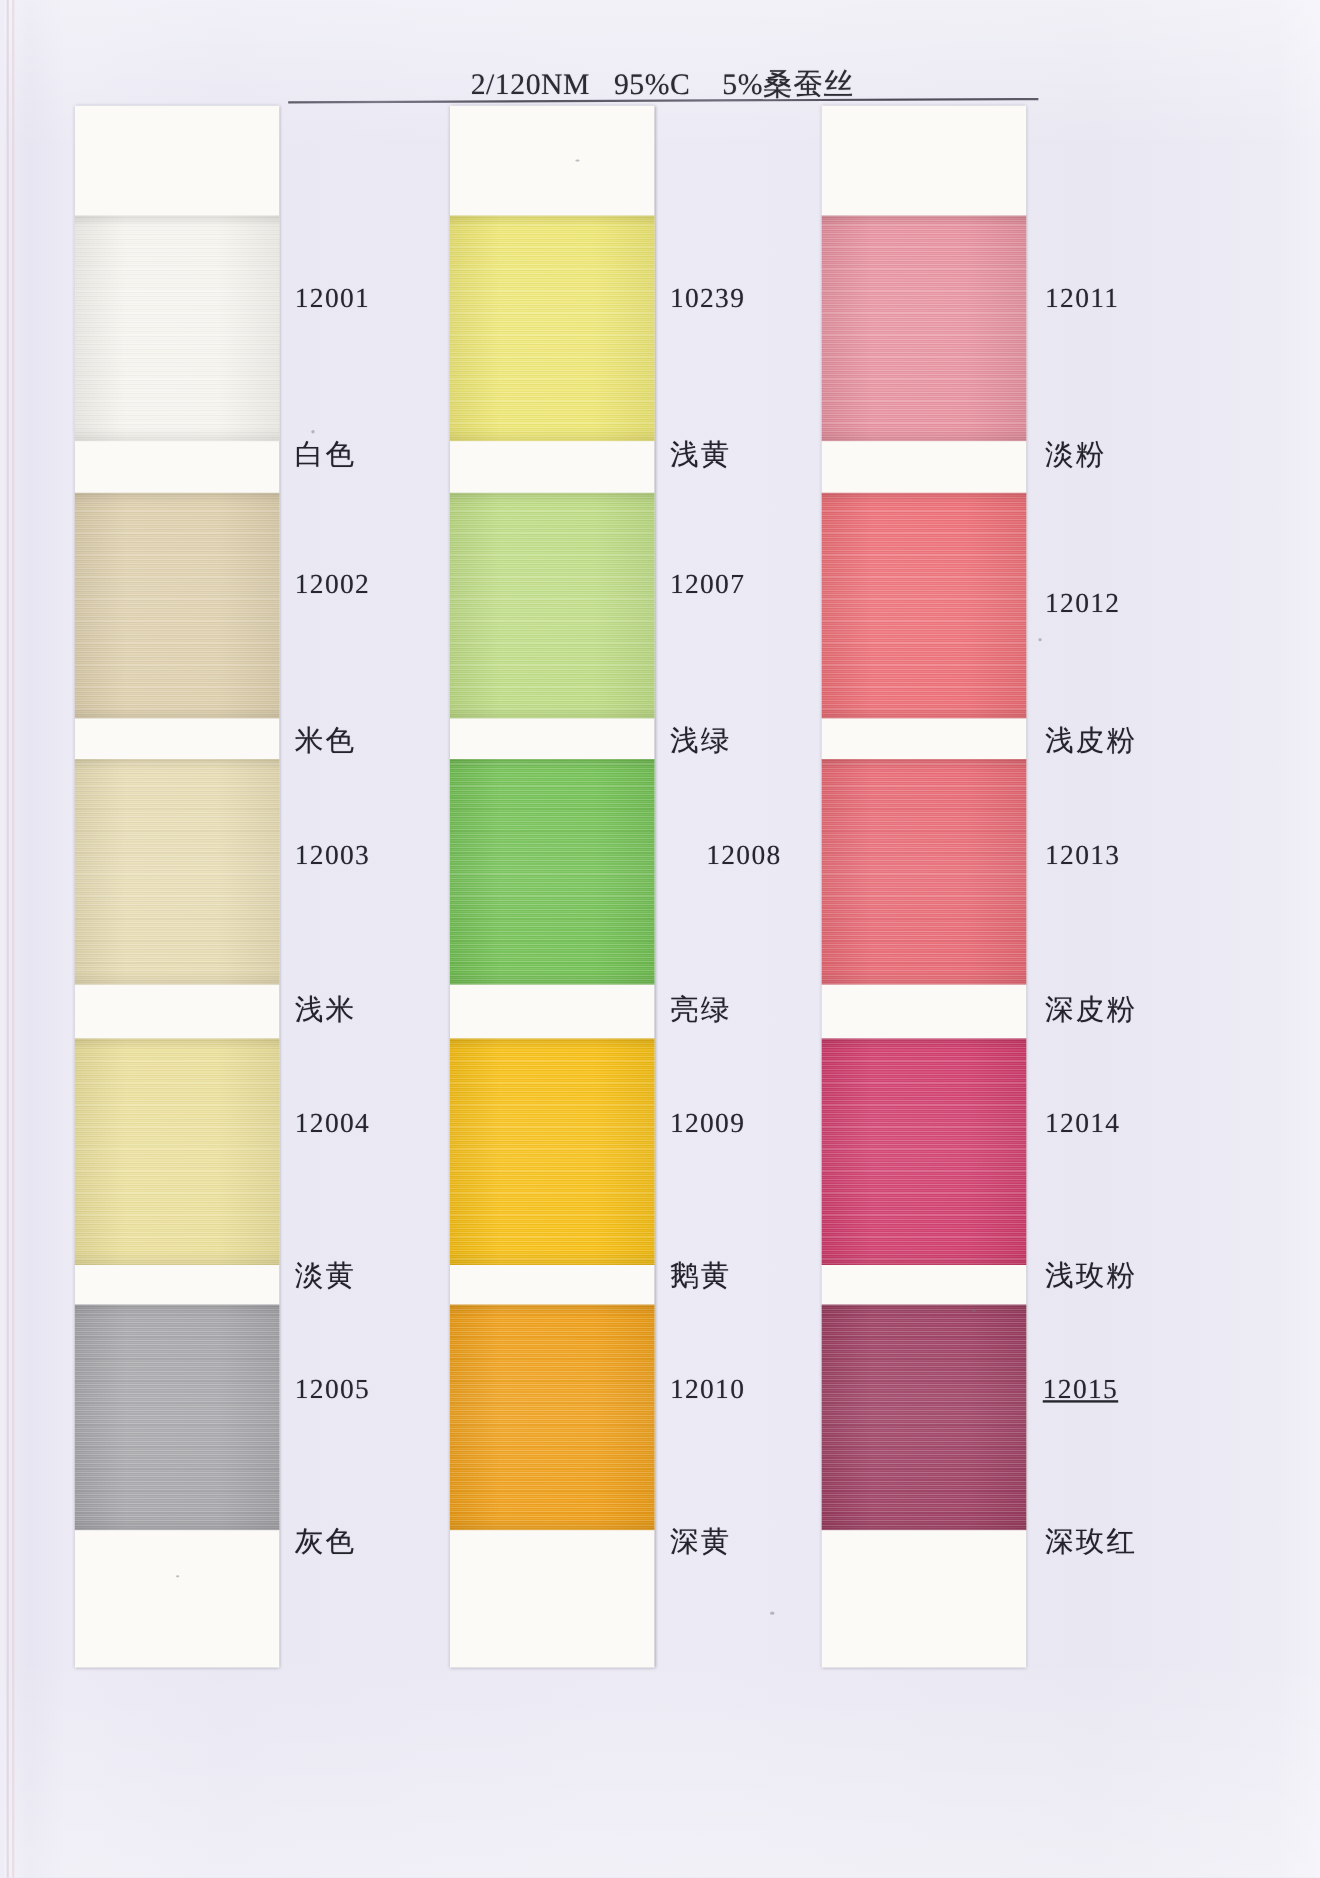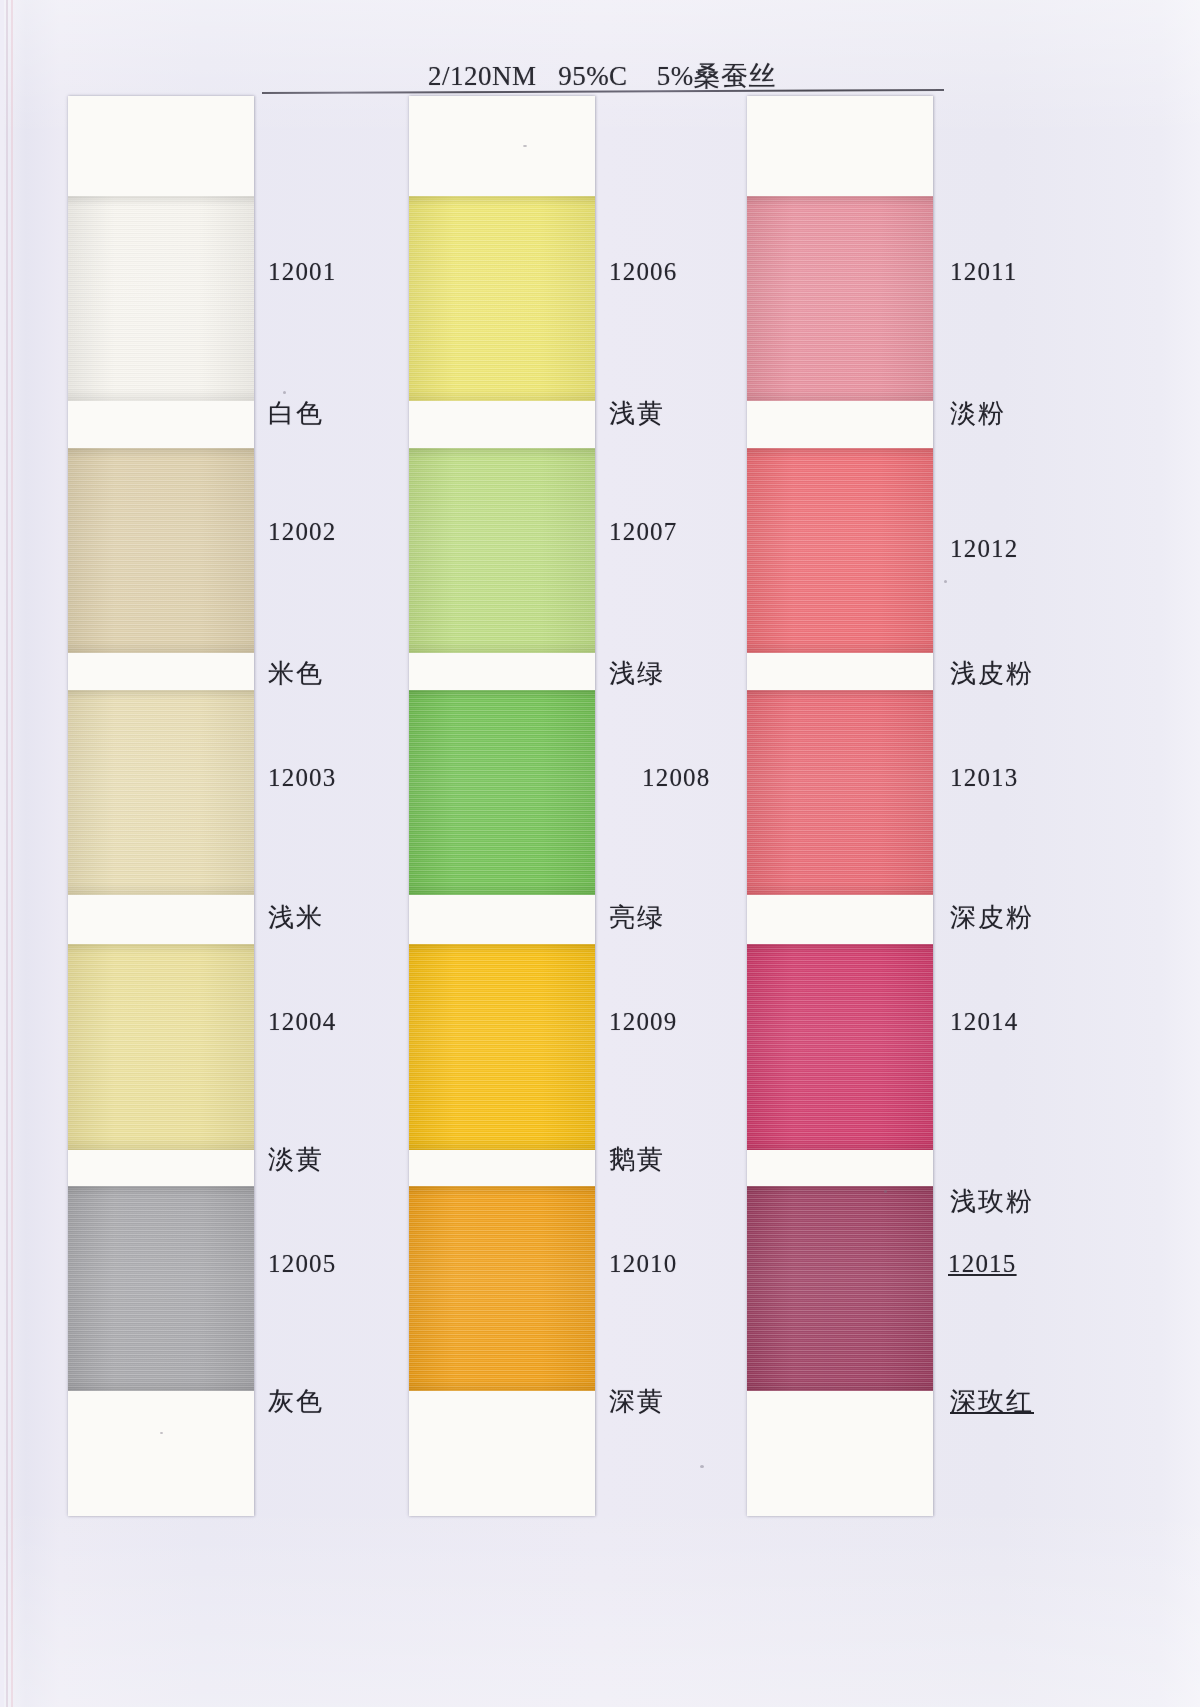--- a/index.html
+++ b/index.html
@@ -120,21 +120,21 @@
     <div class="swatch" style="left: 68px; top: 690px; height: 205px; position: absolute; background: rgb(232, 221, 180);"></div>
     <div class="code" style="left: 268px; top: 764px;">12003</div>
     <div class="cname" style="left: 268px; top: 856px;">浅米</div>
     <div class="swatch" style="left: 68px; top: 944px; height: 206px; position: absolute; background: rgb(235, 224, 154);"></div>
     <div class="code" style="left: 268px; top: 1008px;">12004</div>
     <div class="cname" style="left: 268px; top: 1098px;">淡黄</div>
     <div class="swatch" style="left: 68px; top: 1186px; height: 205px; position: absolute; background: rgb(168, 168, 172);"></div>
     <div class="code" style="left: 268px; top: 1250px;">12005</div>
     <div class="cname" style="left: 268px; top: 1340px;">灰色</div>
     <div class="swatch" style="left: 409px; top: 196px; height: 205px; position: absolute; background: rgb(238, 231, 115);"></div>
-    <div class="code" style="left: 609px; top: 258px;">12006</div>
+    <div class="code" style="left: 609px; top: 258px;">10239</div>
     <div class="cname" style="left: 609px; top: 352px;">浅黄</div>
     <div class="swatch" style="left: 409px; top: 448px; height: 205px; position: absolute; background: rgb(190, 221, 132);"></div>
     <div class="code" style="left: 609px; top: 518px;">12007</div>
     <div class="cname" style="left: 609px; top: 612px;">浅绿</div>
     <div class="swatch" style="left: 409px; top: 690px; height: 205px; position: absolute; background: rgb(115, 194, 84);"></div>
     <div class="code" style="left: 609px; top: 764px; margin-left: 33px;">12008</div>
     <div class="cname" style="left: 609px; top: 856px;">亮绿</div>
     <div class="swatch" style="left: 409px; top: 944px; height: 206px; position: absolute; background: rgb(248, 192, 19);"></div>
     <div class="code" style="left: 609px; top: 1008px;">12009</div>
     <div class="cname" style="left: 609px; top: 1098px;">鹅黄</div>
@@ -145,23 +145,23 @@
     <div class="code" style="left: 950px; top: 258px;">12011</div>
     <div class="cname" style="left: 950px; top: 352px;">淡粉</div>
     <div class="swatch" style="left: 747px; top: 448px; height: 205px; position: absolute; background: rgb(238, 109, 117);"></div>
     <div class="code" style="left: 950px; top: 518px; margin-top: 17px;">12012</div>
     <div class="cname" style="left: 950px; top: 612px;">浅皮粉</div>
     <div class="swatch" style="left: 747px; top: 690px; height: 205px; position: absolute; background: rgb(233, 105, 116);"></div>
     <div class="code" style="left: 950px; top: 764px;">12013</div>
     <div class="cname" style="left: 950px; top: 856px;">深皮粉</div>
     <div class="swatch" style="left: 747px; top: 944px; height: 206px; position: absolute; background: rgb(209, 59, 108);"></div>
     <div class="code" style="left: 950px; top: 1008px;">12014</div>
-    <div class="cname" style="left: 950px; top: 1140px; text-align: right;">浅玫粉</div>
+    <div class="cname" style="left: 950px; top: 1098px; text-align: right;">浅玫粉</div>
     <div class="swatch" style="left: 747px; top: 1186px; height: 205px; position: absolute; background: rgb(158, 63, 98);"></div>
     <div class="code" style="left: 948px; top: 1250px; text-decoration: underline;">12015</div>
-    <div class="cname" style="left: 950px; top: 1340px; text-decoration: underline;">深玫红</div>
+    <div class="cname" style="left: 950px; top: 1340px;">深玫红</div>
     <div class="speck" style="left: 283px; top: 391px; width: 3px; height: 3px;"></div>
     <div class="speck" style="left: 523px; top: 145px; width: 4px; height: 2px;"></div>
     <div class="speck" style="left: 944px; top: 580px; width: 3px; height: 3px;"></div>
     <div class="speck" style="left: 160px; top: 1432px; width: 3px; height: 2px;"></div>
     <div class="speck" style="left: 700px; top: 1465px; width: 4px; height: 3px;"></div>
     <div class="speck" style="left: 884px; top: 1190px; width: 3px; height: 3px;"></div>
   </div>
 
 </body></html>

